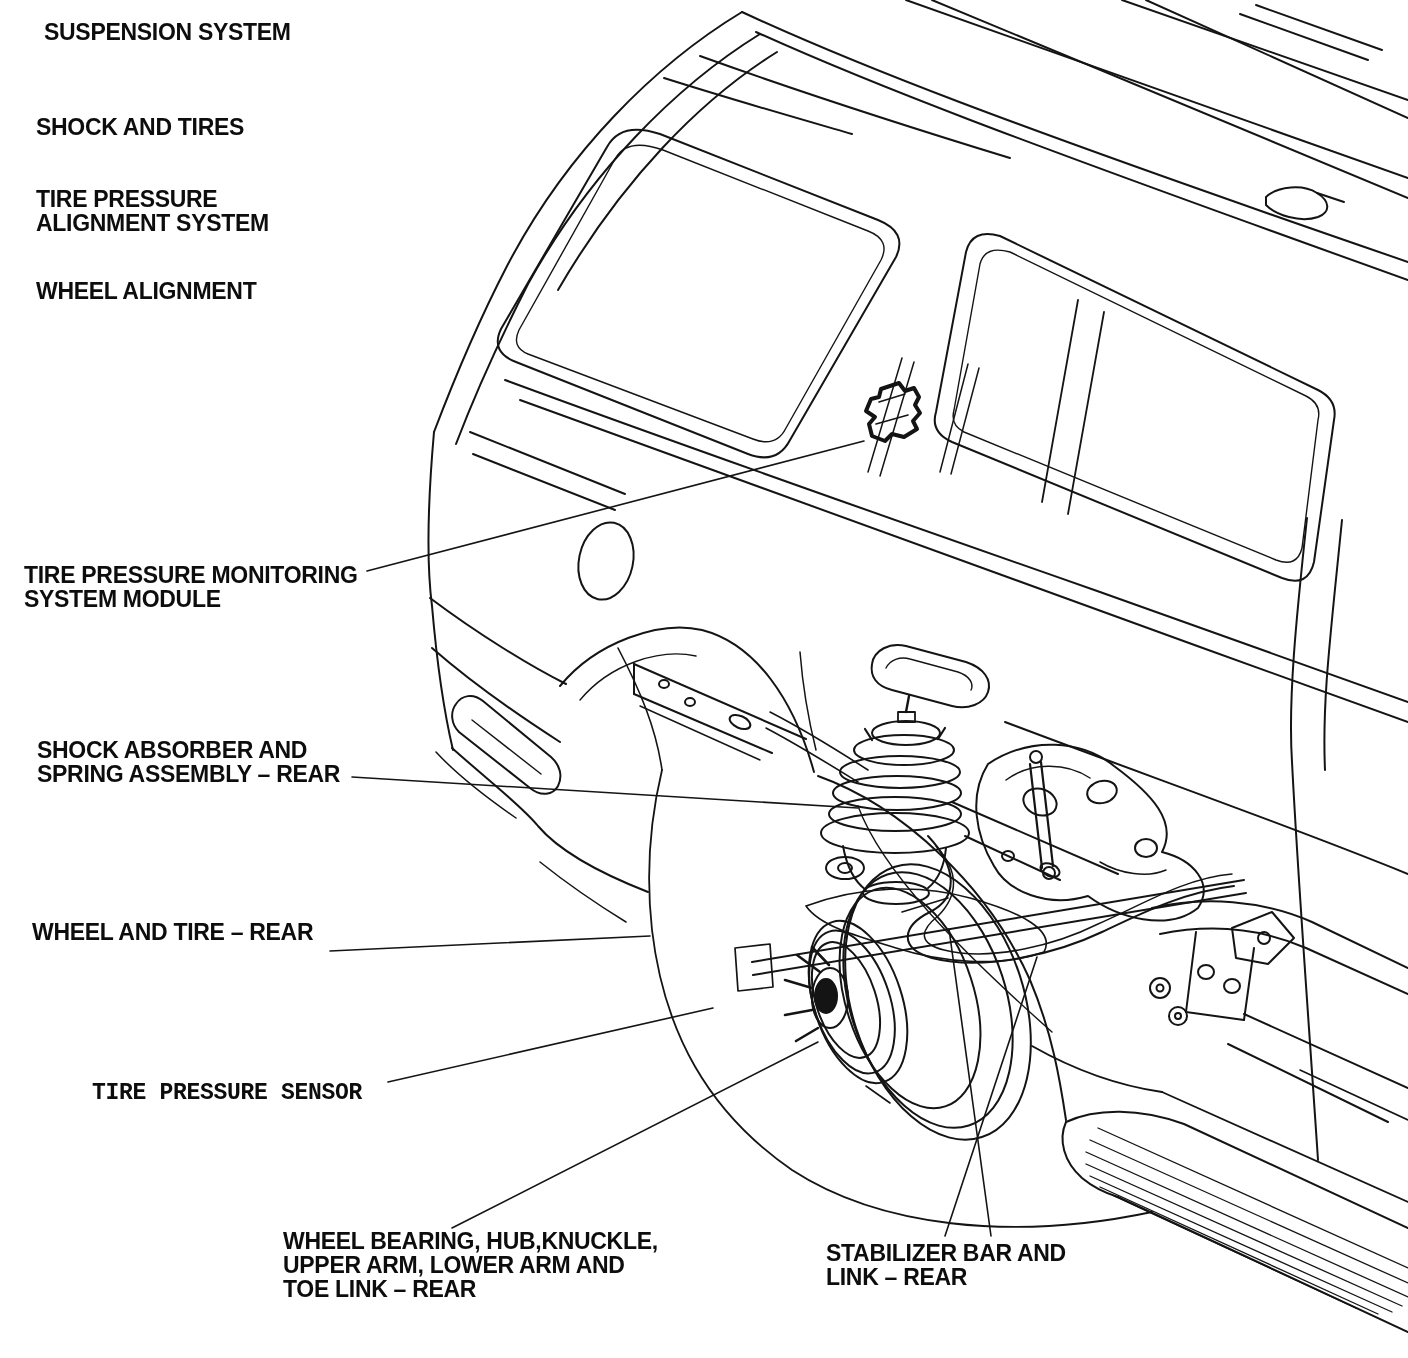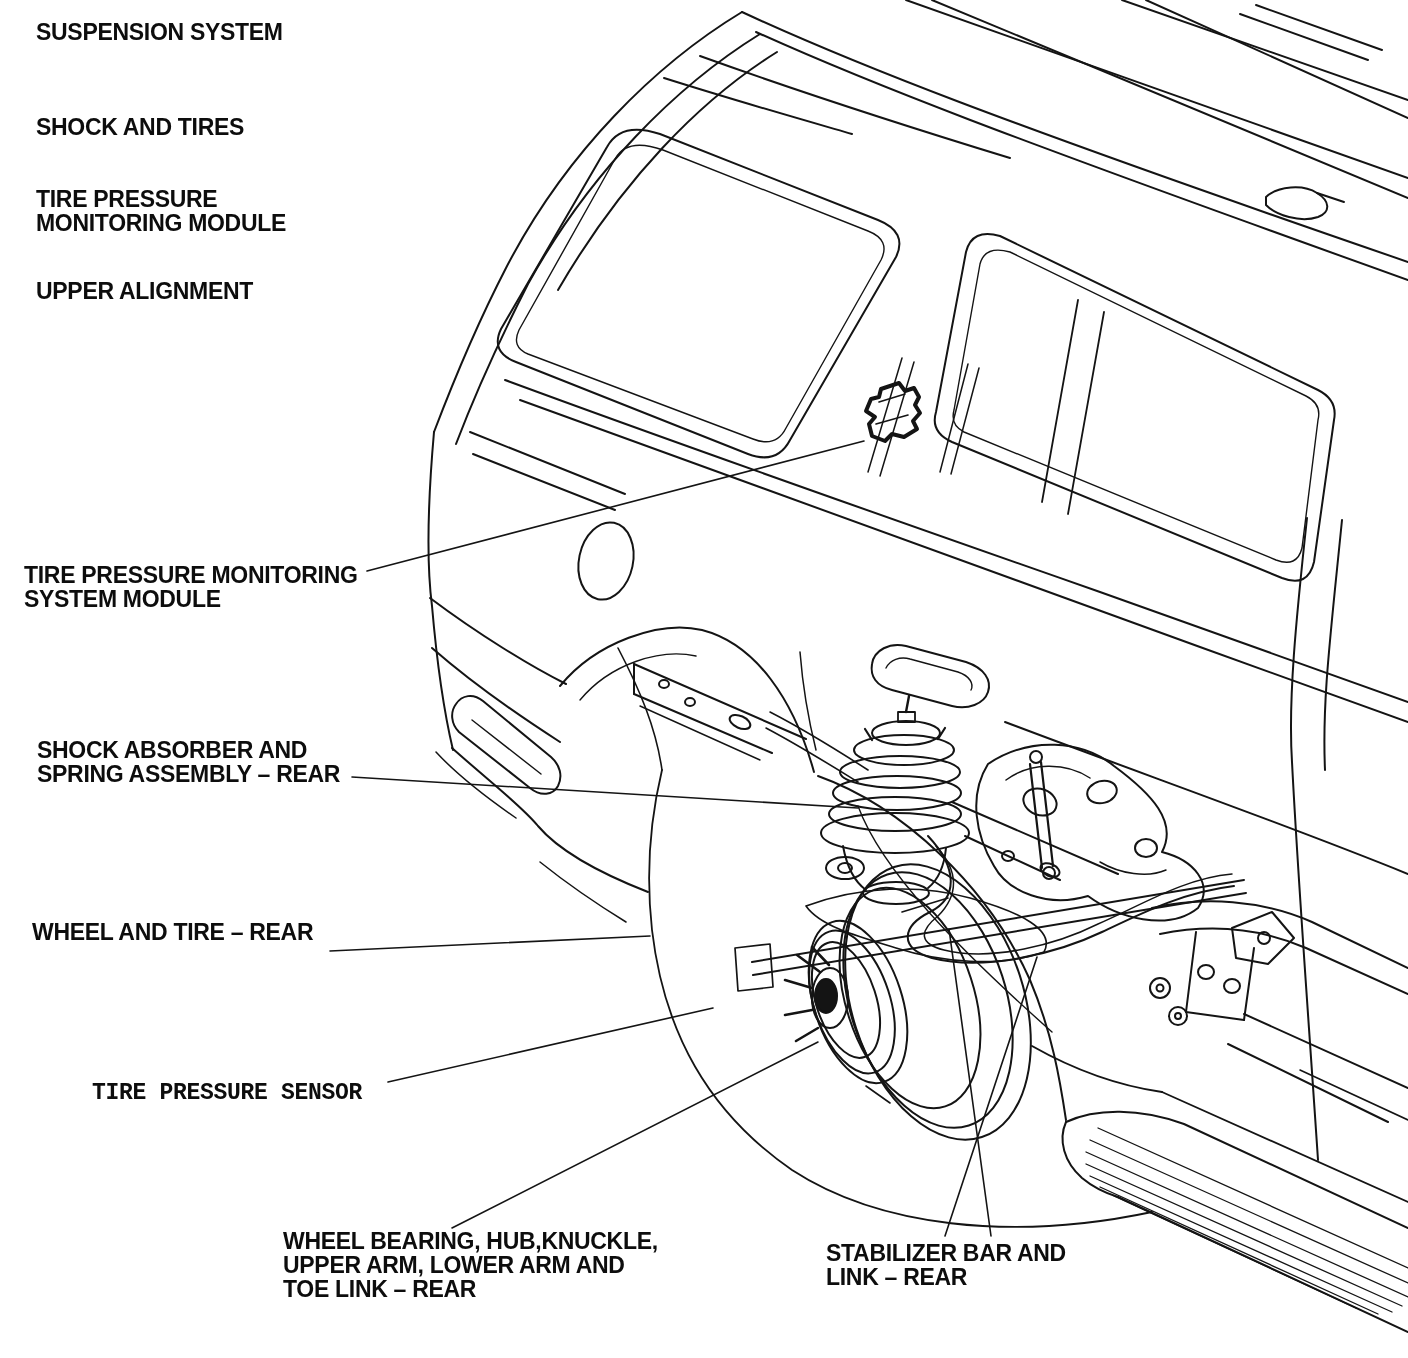--- a/index.html
+++ b/index.html
@@ -213,25 +213,25 @@
       <line x1="367" y1="571" x2="864" y2="441"></line>
       <line x1="352" y1="777" x2="858" y2="808"></line>
       <line x1="330" y1="951" x2="650" y2="936"></line>
       <line x1="388" y1="1082" x2="713" y2="1008"></line>
       <line x1="452" y1="1228" x2="818" y2="1042"></line>
       <line x1="945" y1="1236" x2="1037" y2="957"></line>
       <line x1="991" y1="1236" x2="949" y2="929"></line>
     </g>
   </svg>
 
-  <div class="lbl" style="left:36px;top:20px;">SUSPENSION SYSTEM</div>
+  <div class="lbl" style="left:44px;top:20px;">SUSPENSION SYSTEM</div>
   <div class="lbl" style="left:36px;top:115px;">SHOCK AND TIRES</div>
   <div class="lbl" style="left:36px;top:187px;">TIRE PRESSURE
-MONITORING MODULE</div>
-  <div class="lbl" style="left:36px;top:279px;">UPPER ALIGNMENT</div>
+ALIGNMENT SYSTEM</div>
+  <div class="lbl" style="left:36px;top:279px;">WHEEL ALIGNMENT</div>
 
   <div class="lbl" style="left:37px;top:738px;">SHOCK ABSORBER AND
 SPRING ASSEMBLY – REAR</div>
   <div class="lbl" style="left:24px;top:563px;">TIRE PRESSURE MONITORING
 SYSTEM MODULE</div>
   <div class="lbl" style="left:32px;top:920px;">WHEEL AND TIRE – REAR</div>
   <div class="lbl" style="left:92px;top:1081px;font-family:Liberation Mono, monospace;">TIRE PRESSURE SENSOR</div>
   <div class="lbl" style="left:826px;top:1241px;">STABILIZER BAR AND
 LINK – REAR</div>
   <div class="lbl" style="left:283px;top:1229px;">WHEEL BEARING, HUB,KNUCKLE,

